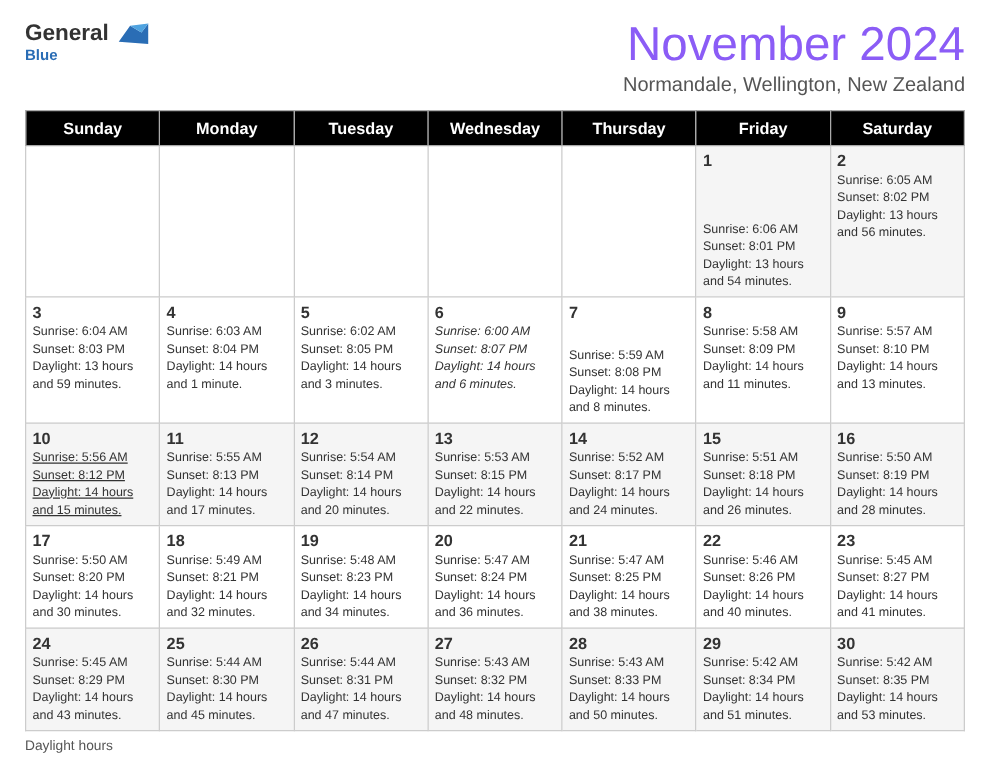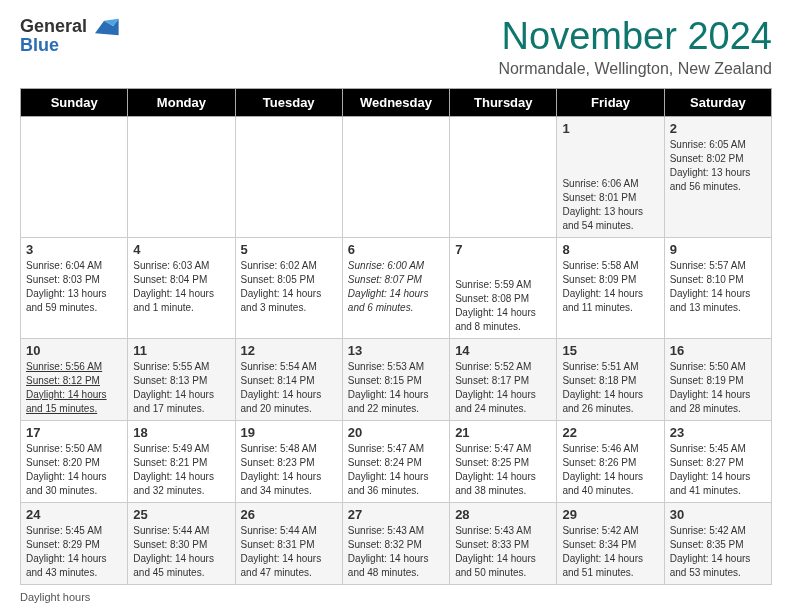--- a/index.html
+++ b/index.html
@@ -2,24 +2,24 @@
 <html><head>
   <meta charset="utf-8">
   <style>
     * { box-sizing: border-box; margin: 0; padding: 0; }
     body { font-family: Arial, sans-serif; background: #fff; width: 792px; min-height: 612px; }
     .page { width: 792px; padding: 16px 20px 16px 20px; }
     .header { display: flex; align-items: flex-start; justify-content: space-between; margin-bottom: 10px; }
     .logo { display: flex; flex-direction: column; align-items: flex-start; }
     .logo-text { display: flex; align-items: center; }
     .logo-general { font-size: 18px; font-weight: bold; color: #333; }
-    .logo-blue { font-size: 18px; font-weight: bold; color: #2a6db5; }
+    .logo-blue { font-size: 12px; font-weight: bold; color: #2a6db5; }
     .logo-icon { width: 28px; height: 20px; margin-left: 4px; }
     .title-block { text-align: right; }
-    .month-title { font-size: 38px; font-weight: 300; color: #0f766e; line-height: 1.1; margin-left: 20px; }
+    .month-title { font-size: 38px; font-weight: 300; color: #8b5cf6; line-height: 1.1; margin-left: 20px; }
     .location-title { font-size: 16px; color: #555; margin-top: 2px; }
     .calendar { width: 100%; border-collapse: collapse; }
     .calendar th { background: #000000; color: #fff; font-size: 13px; font-weight: bold; text-align: center; padding: 6px 4px; border: 1px solid #aaa; }
     .calendar td { border: 1px solid #ccc; vertical-align: top; padding: 4px 5px; font-size: 10.5px; color: #333; width: 14.28%; min-height: 80px; background: #fff; }
     .calendar tr:nth-child(odd) td { background: #f5f5f5; }
     .calendar tr:nth-child(even) td { background: #fff; }
     .day-num { font-size: 13px; font-weight: bold; display: block; margin-bottom: 2px; }
     .day-info { font-size: 10px; line-height: 1.4; color: #333; }
     .empty-cell { background: #fff !important; }
     .footer { font-size: 11px; color: #555; margin-top: 6px; text-align: left; }

